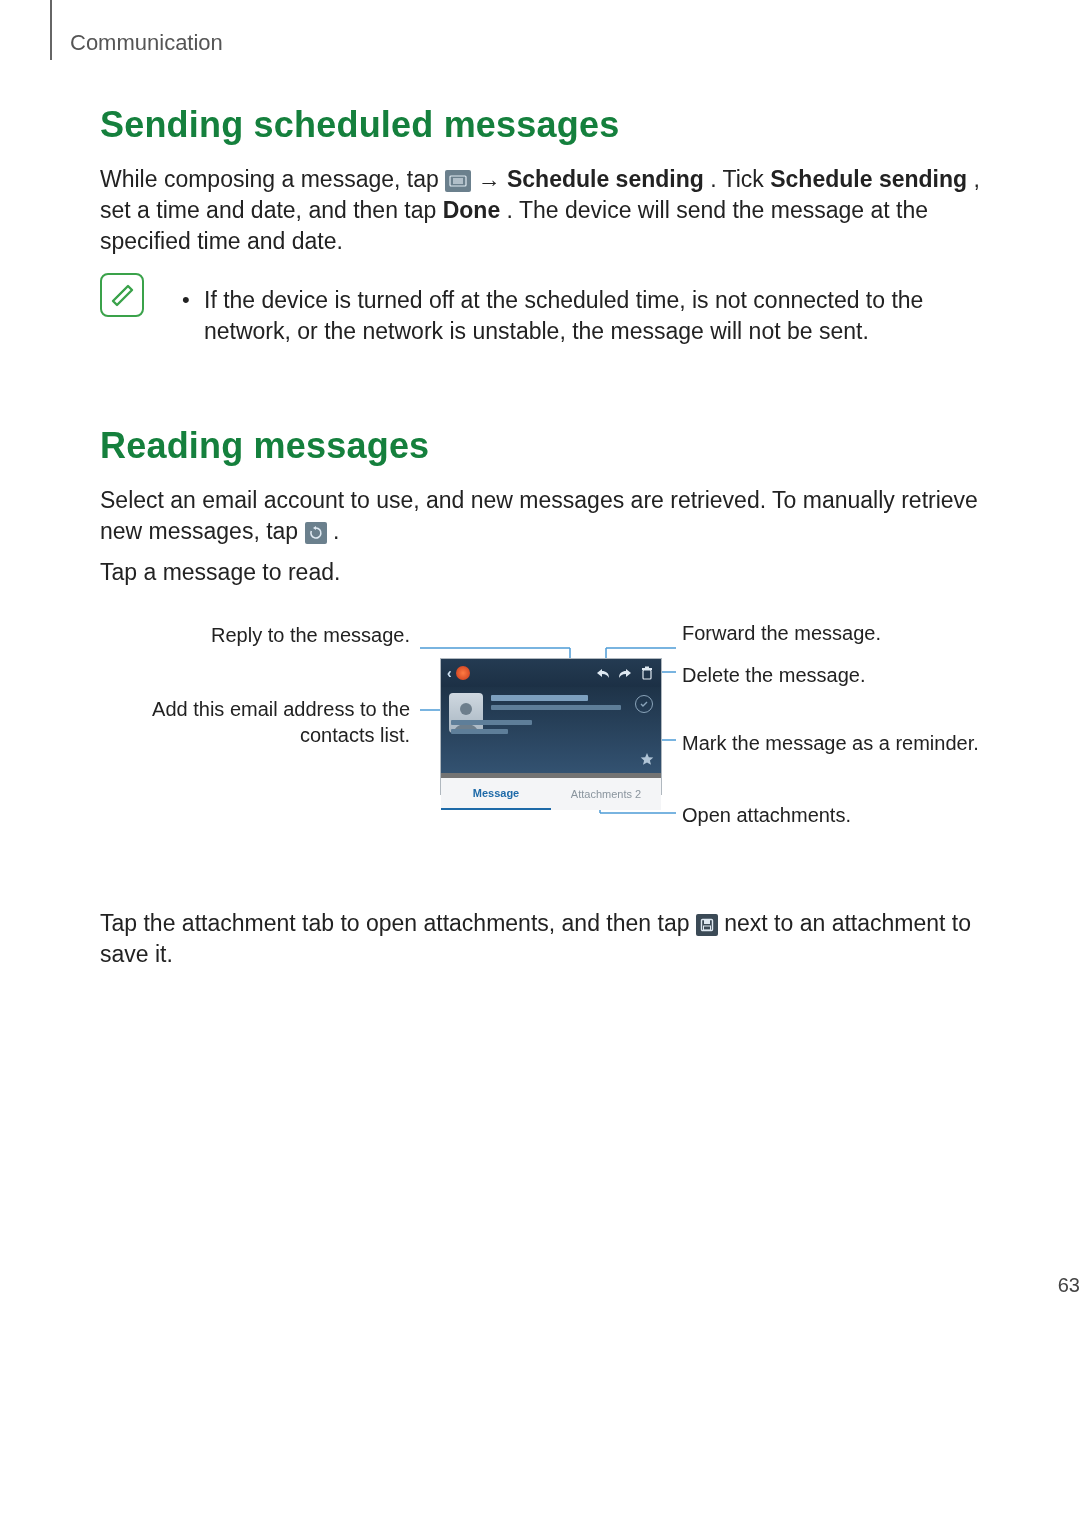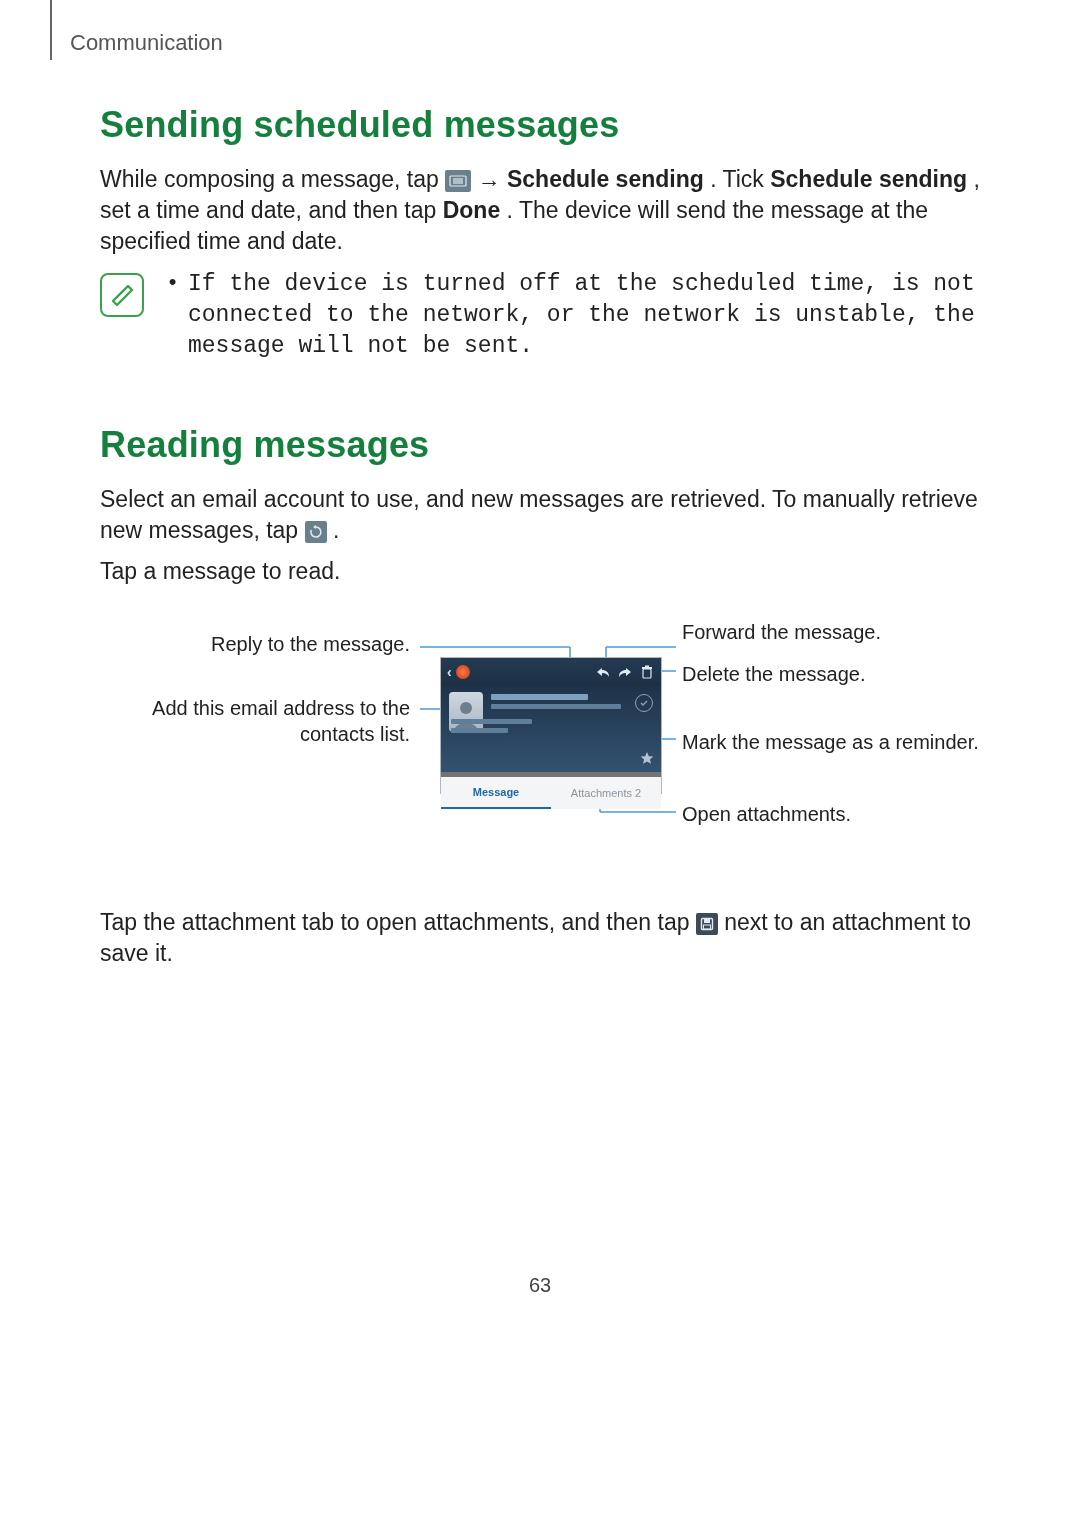--- a/index.html
+++ b/index.html
@@ -69,23 +69,22 @@
     border: 2px solid #3aa24a;
     border-radius: 8px;
     display: flex;
     align-items: center;
     justify-content: center;
     margin-top: 4px;
   }
   .note-list {
     list-style: none;
     padding: 0;
-    margin: 0;
+    margin: 16px;
     flex: 1;
-    font-family: Liberation Mono, monospace;
   }
   .note-list li {
     font-size: 23px;
     line-height: 1.35;
     color: #222;
     margin-bottom: 16px;
     position: relative;
     padding-left: 22px;
   }
   .note-list li::before {
@@ -185,21 +184,21 @@
     position: absolute;
     overflow: visible;
     pointer-events: none;
   }
   .leader line { stroke: #4d9bd6; stroke-width: 1.5px; }
 
   .page-number {
     position: absolute;
     bottom: 40px;
     left: 0; right: 0;
-    text-align: center;
+    text-align: right;
     font-size: 20px;
     color: #444;
   }
 </style>
 </head>
 <body>
 
 <div class="page">
   <div class="side-rule"></div>
   <div class="breadcrumb">Communication</div>
@@ -322,21 +321,21 @@
               <polygon points="7,1 8.8,5.2 13.3,5.5 9.9,8.4 11,12.8 7,10.4 3,12.8 4.1,8.4 0.7,5.5 5.2,5.2" fill="#b0c4d6"></polygon>
             </svg>
         </div>
       </div>
       <div class="phone-tabs">
         <div class="phone-tab active">Message</div>
         <div class="phone-tab inactive">Attachments 2</div>
       </div>
     </div>
 
-    <div class="callout left" style="left:50px; top:14px; width:240px;text-align:right;">Reply to the message.</div>
+    <div class="callout left" style="left:50px; top:4px; width:240px;text-align:right;">Reply to the message.</div>
     <div class="callout left" style="left:10px; top:78px; width:280px;">Add this email address to the contacts list.</div>
     <div class="callout" style="left:562px; top:2px;">Forward the message.</div>
     <div class="callout" style="left:562px; top:44px;">Delete the message.</div>
     <div class="callout" style="left:562px; top:112px;">Mark the message as a reminder.</div>
     <div class="callout" style="left:562px; top:184px;">Open attachments.</div>
   </div>
 
   <p class="body-text" style="margin-top:30px;">
     <span>Tap the attachment tab to open attachments, and then tap </span>
     <span class="inline-icon" style="background:#3b4a56;">

